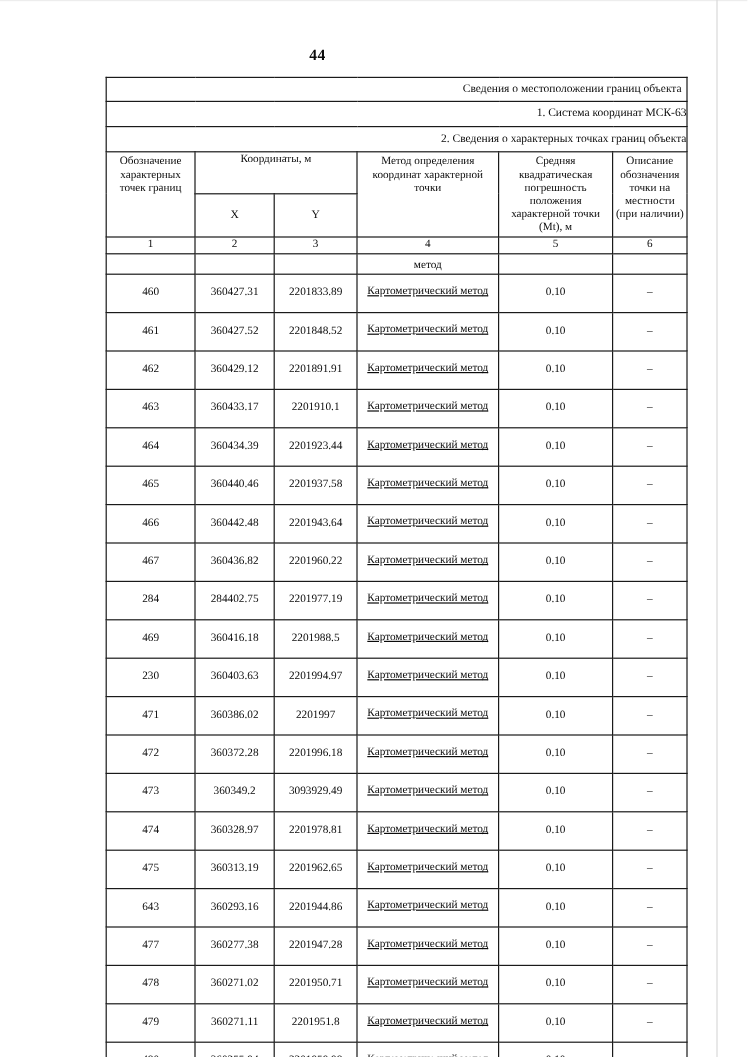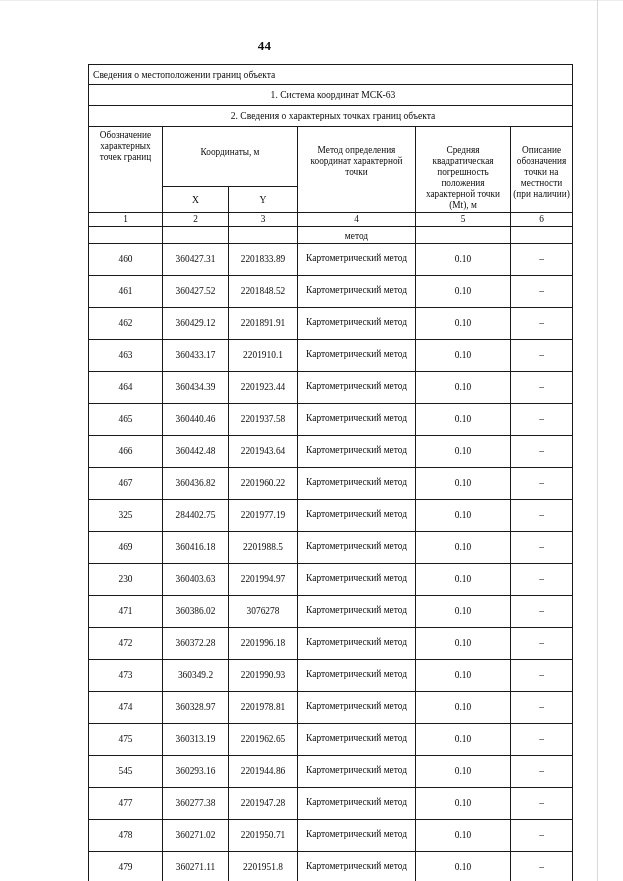--- a/index.html
+++ b/index.html
@@ -59,67 +59,68 @@
   .doc-table td {
     border: 1px solid #1a1a1a;
     padding: 0;
     vertical-align: middle;
     text-align: center;
   }
 
   
   .banner-title td {
     height: 19px;
-    text-align: left;
+    text-align: right;
     font-size: 9.6px;
     padding: 0 4px;
   }
   .banner-left td {
     height: 18px;
-    text-align: center;
+    text-align: right;
     font-size: 9.6px;
     padding: 1px 0 1px 5px;
   }
 
   
   .hdr td {
     font-size: 9.3px;
     padding: 1px 2px;
     vertical-align: top;
   }
   .hdr-top td { padding-top: 3px; margin-top: 18px; }
   .hdr .coord-group {
     vertical-align: top;
-    padding-top: 20px;
+    padding-top: 1px;
   }
   .hdr .xy-cell {
     vertical-align: middle;
     font-size: 9.6px;
   }
   .hdr .mid {
     vertical-align: top;
-    padding-top: 18px;
+    padding-top: 3px;
   }
 
   .numrow td {
     height: 13px;
     font-size: 9.3px;
     font-weight: normal;
     vertical-align: middle;
   }
 
   .data-row td {
     height: 29px;
     font-size: 9.4px;
     vertical-align: middle;
     padding: 0 1px;
   }
   .data-row td.method {
     line-height: 1.25;
     padding: 1px 2px;
+    text-decoration: underline;
   }
   .cont-row td {
     height: 15px;
     font-size: 9.4px;
     vertical-align: bottom;
     padding-bottom: 1px;
     margin-top: 30px;
   }
   .dash { font-size: 10px; }
   .empty-cell { }
@@ -241,21 +242,21 @@
       </tr>
       <tr class="data-row">
         <td>467</td>
         <td>360436.82</td>
         <td>2201960.22</td>
         <td class="method">Картометрический метод</td>
         <td>0.10</td>
         <td class="dash">–</td>
       </tr>
       <tr class="data-row">
-        <td>325</td>
+        <td>284</td>
         <td>284402.75</td>
         <td>2201977.19</td>
         <td class="method">Картометрический метод</td>
         <td>0.10</td>
         <td class="dash">–</td>
       </tr>
       <tr class="data-row">
         <td>469</td>
         <td>360416.18</td>
         <td>2201988.5</td>
@@ -267,37 +268,37 @@
         <td>230</td>
         <td>360403.63</td>
         <td>2201994.97</td>
         <td class="method">Картометрический метод</td>
         <td>0.10</td>
         <td class="dash">–</td>
       </tr>
       <tr class="data-row">
         <td>471</td>
         <td>360386.02</td>
-        <td>3076278</td>
+        <td>2201997</td>
         <td class="method">Картометрический метод</td>
         <td>0.10</td>
         <td class="dash">–</td>
       </tr>
       <tr class="data-row">
         <td>472</td>
         <td>360372.28</td>
         <td>2201996.18</td>
         <td class="method">Картометрический метод</td>
         <td>0.10</td>
         <td class="dash">–</td>
       </tr>
       <tr class="data-row">
         <td>473</td>
         <td>360349.2</td>
-        <td>2201990.93</td>
+        <td>3093929.49</td>
         <td class="method">Картометрический метод</td>
         <td>0.10</td>
         <td class="dash">–</td>
       </tr>
       <tr class="data-row">
         <td>474</td>
         <td>360328.97</td>
         <td>2201978.81</td>
         <td class="method">Картометрический метод</td>
         <td>0.10</td>
@@ -305,21 +306,21 @@
       </tr>
       <tr class="data-row">
         <td>475</td>
         <td>360313.19</td>
         <td>2201962.65</td>
         <td class="method">Картометрический метод</td>
         <td>0.10</td>
         <td class="dash">–</td>
       </tr>
       <tr class="data-row">
-        <td>545</td>
+        <td>643</td>
         <td>360293.16</td>
         <td>2201944.86</td>
         <td class="method">Картометрический метод</td>
         <td>0.10</td>
         <td class="dash">–</td>
       </tr>
       <tr class="data-row">
         <td>477</td>
         <td>360277.38</td>
         <td>2201947.28</td>

